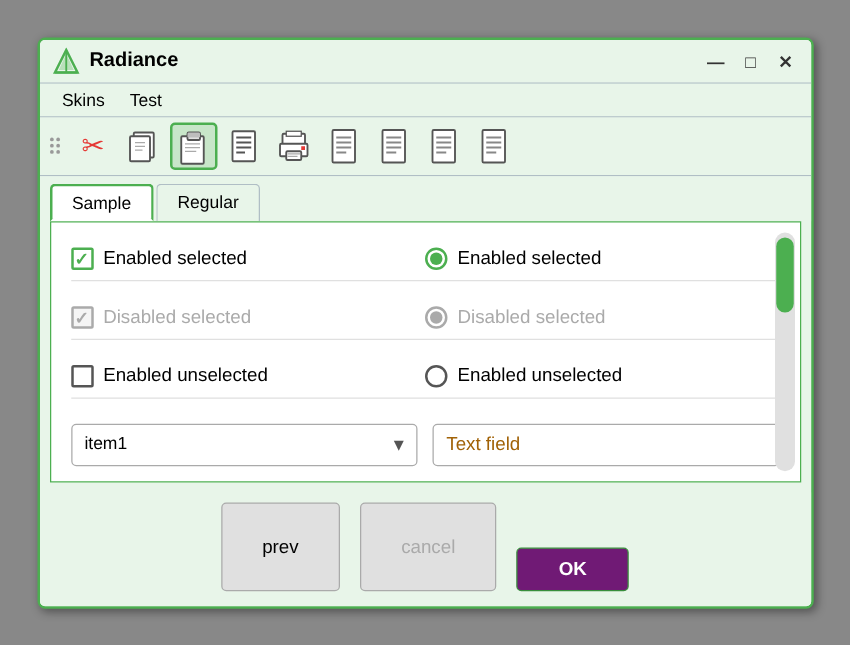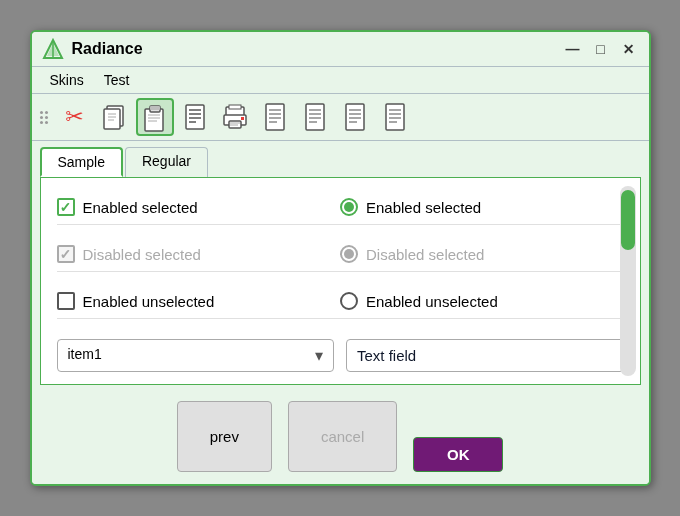--- a/index.html
+++ b/index.html
@@ -316,21 +316,21 @@
       color: #555;
     }
 
     .text-field {
       flex: 1;
       border: 1px solid #aaa;
       background: #fff;
       border-radius: 4px;
       padding: 6px 10px;
       font-size: 15px;
-      color: #0f172a;
+      color: #a16207;
     }
 
     
     .button-row {
       display: flex;
       justify-content: center;
       gap: 16px;
       padding: 8px 16px 12px;
       background: #e8f5e9;
     }

